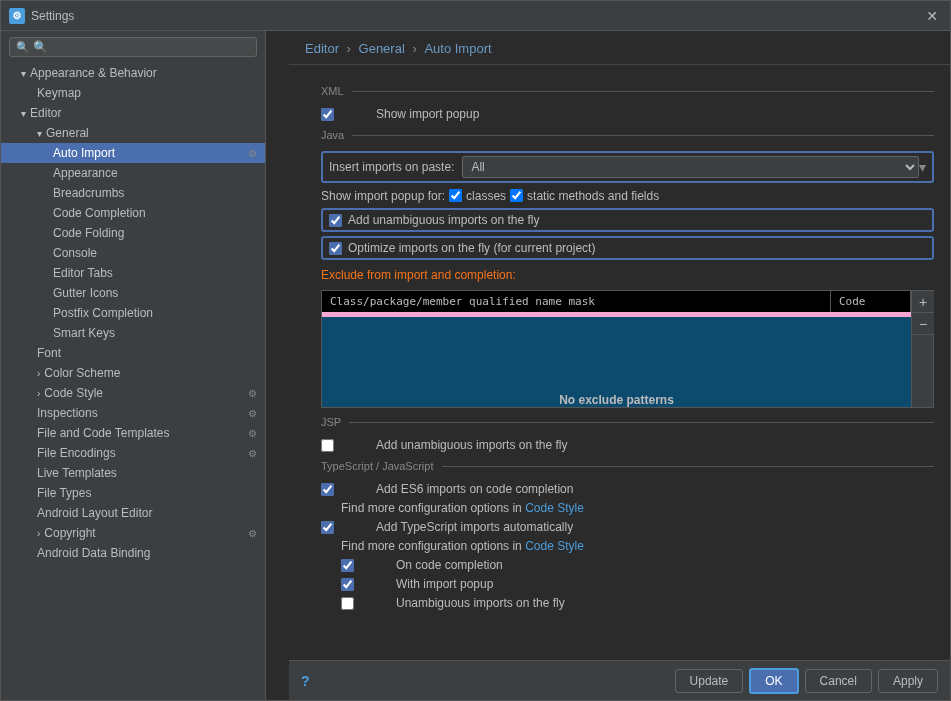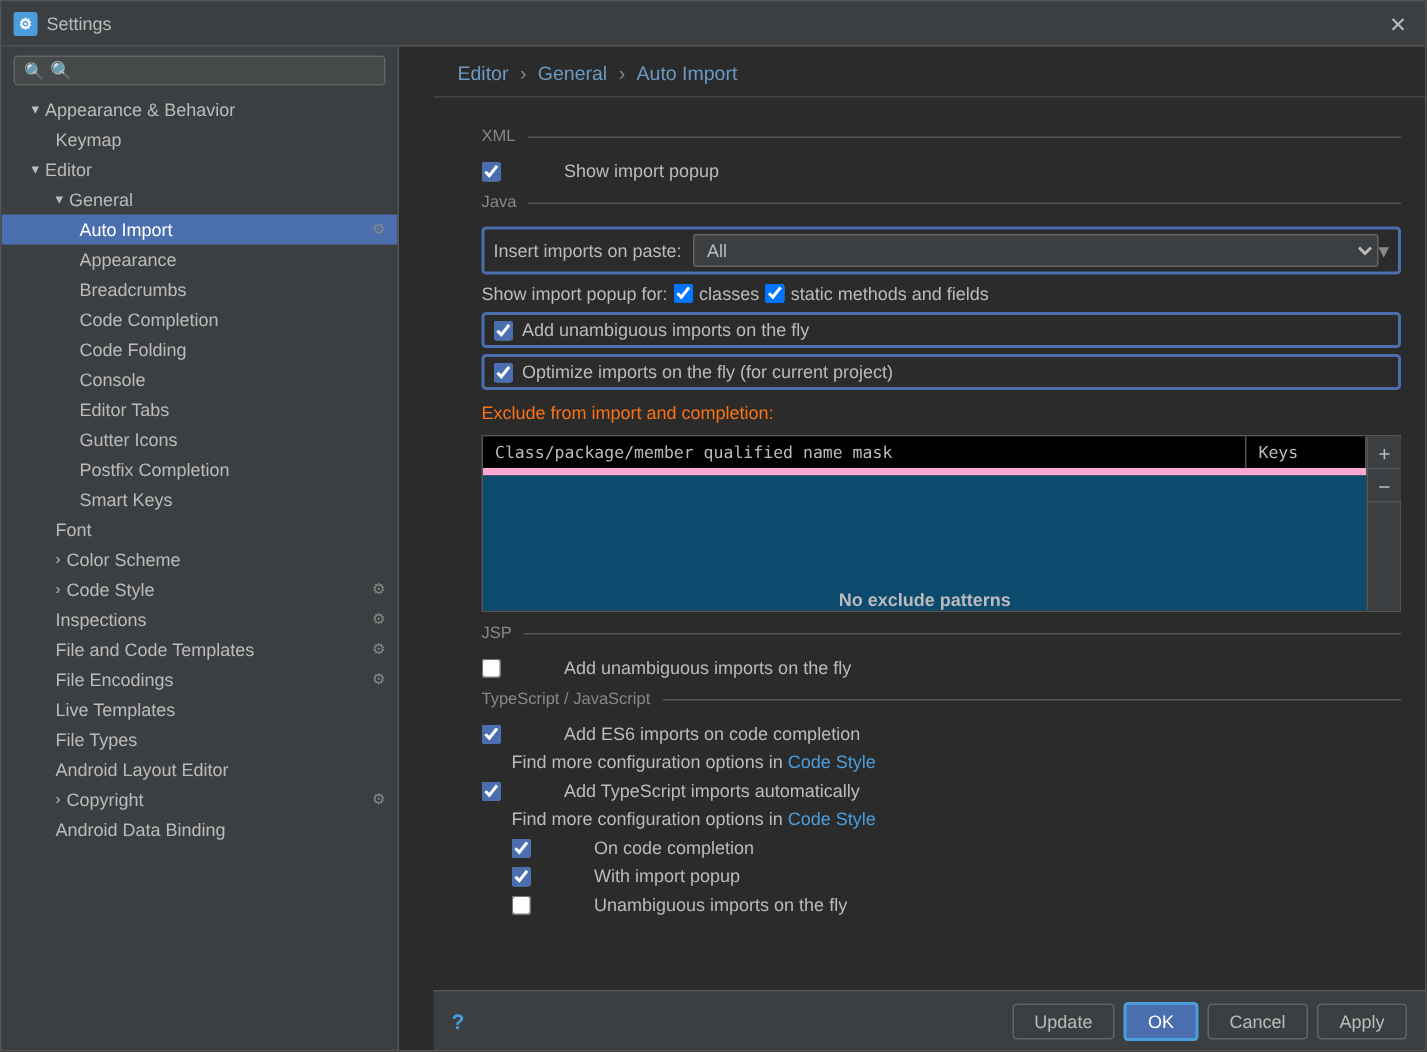--- a/index.html
+++ b/index.html
@@ -424,21 +424,21 @@
           <input type="checkbox" checked="" style="">
           <span>Optimize imports on the fly (for current project)</span>
         </div>
 
         <div style="margin-top:8px; color:#f97316; font-size:12px;">Exclude from import and completion:</div>
 
         <div class="exclude-table-wrapper">
           <div class="exclude-table-inner">
             <div class="exclude-table-head">
               <div class="exclude-table-head-cell">Class/package/member qualified name mask</div>
-              <div class="exclude-table-head-cell">Keys</div>
+              <div class="exclude-table-head-cell">Code</div>
             </div>
             <div class="exclude-table-body">
               <span>No exclude patterns</span>
             </div>
           </div>
           <div class="exclude-table-sidebar">
             <button class="sidebar-action-btn">+</button>
             <button class="sidebar-action-btn">−</button>
           </div>
         </div>

